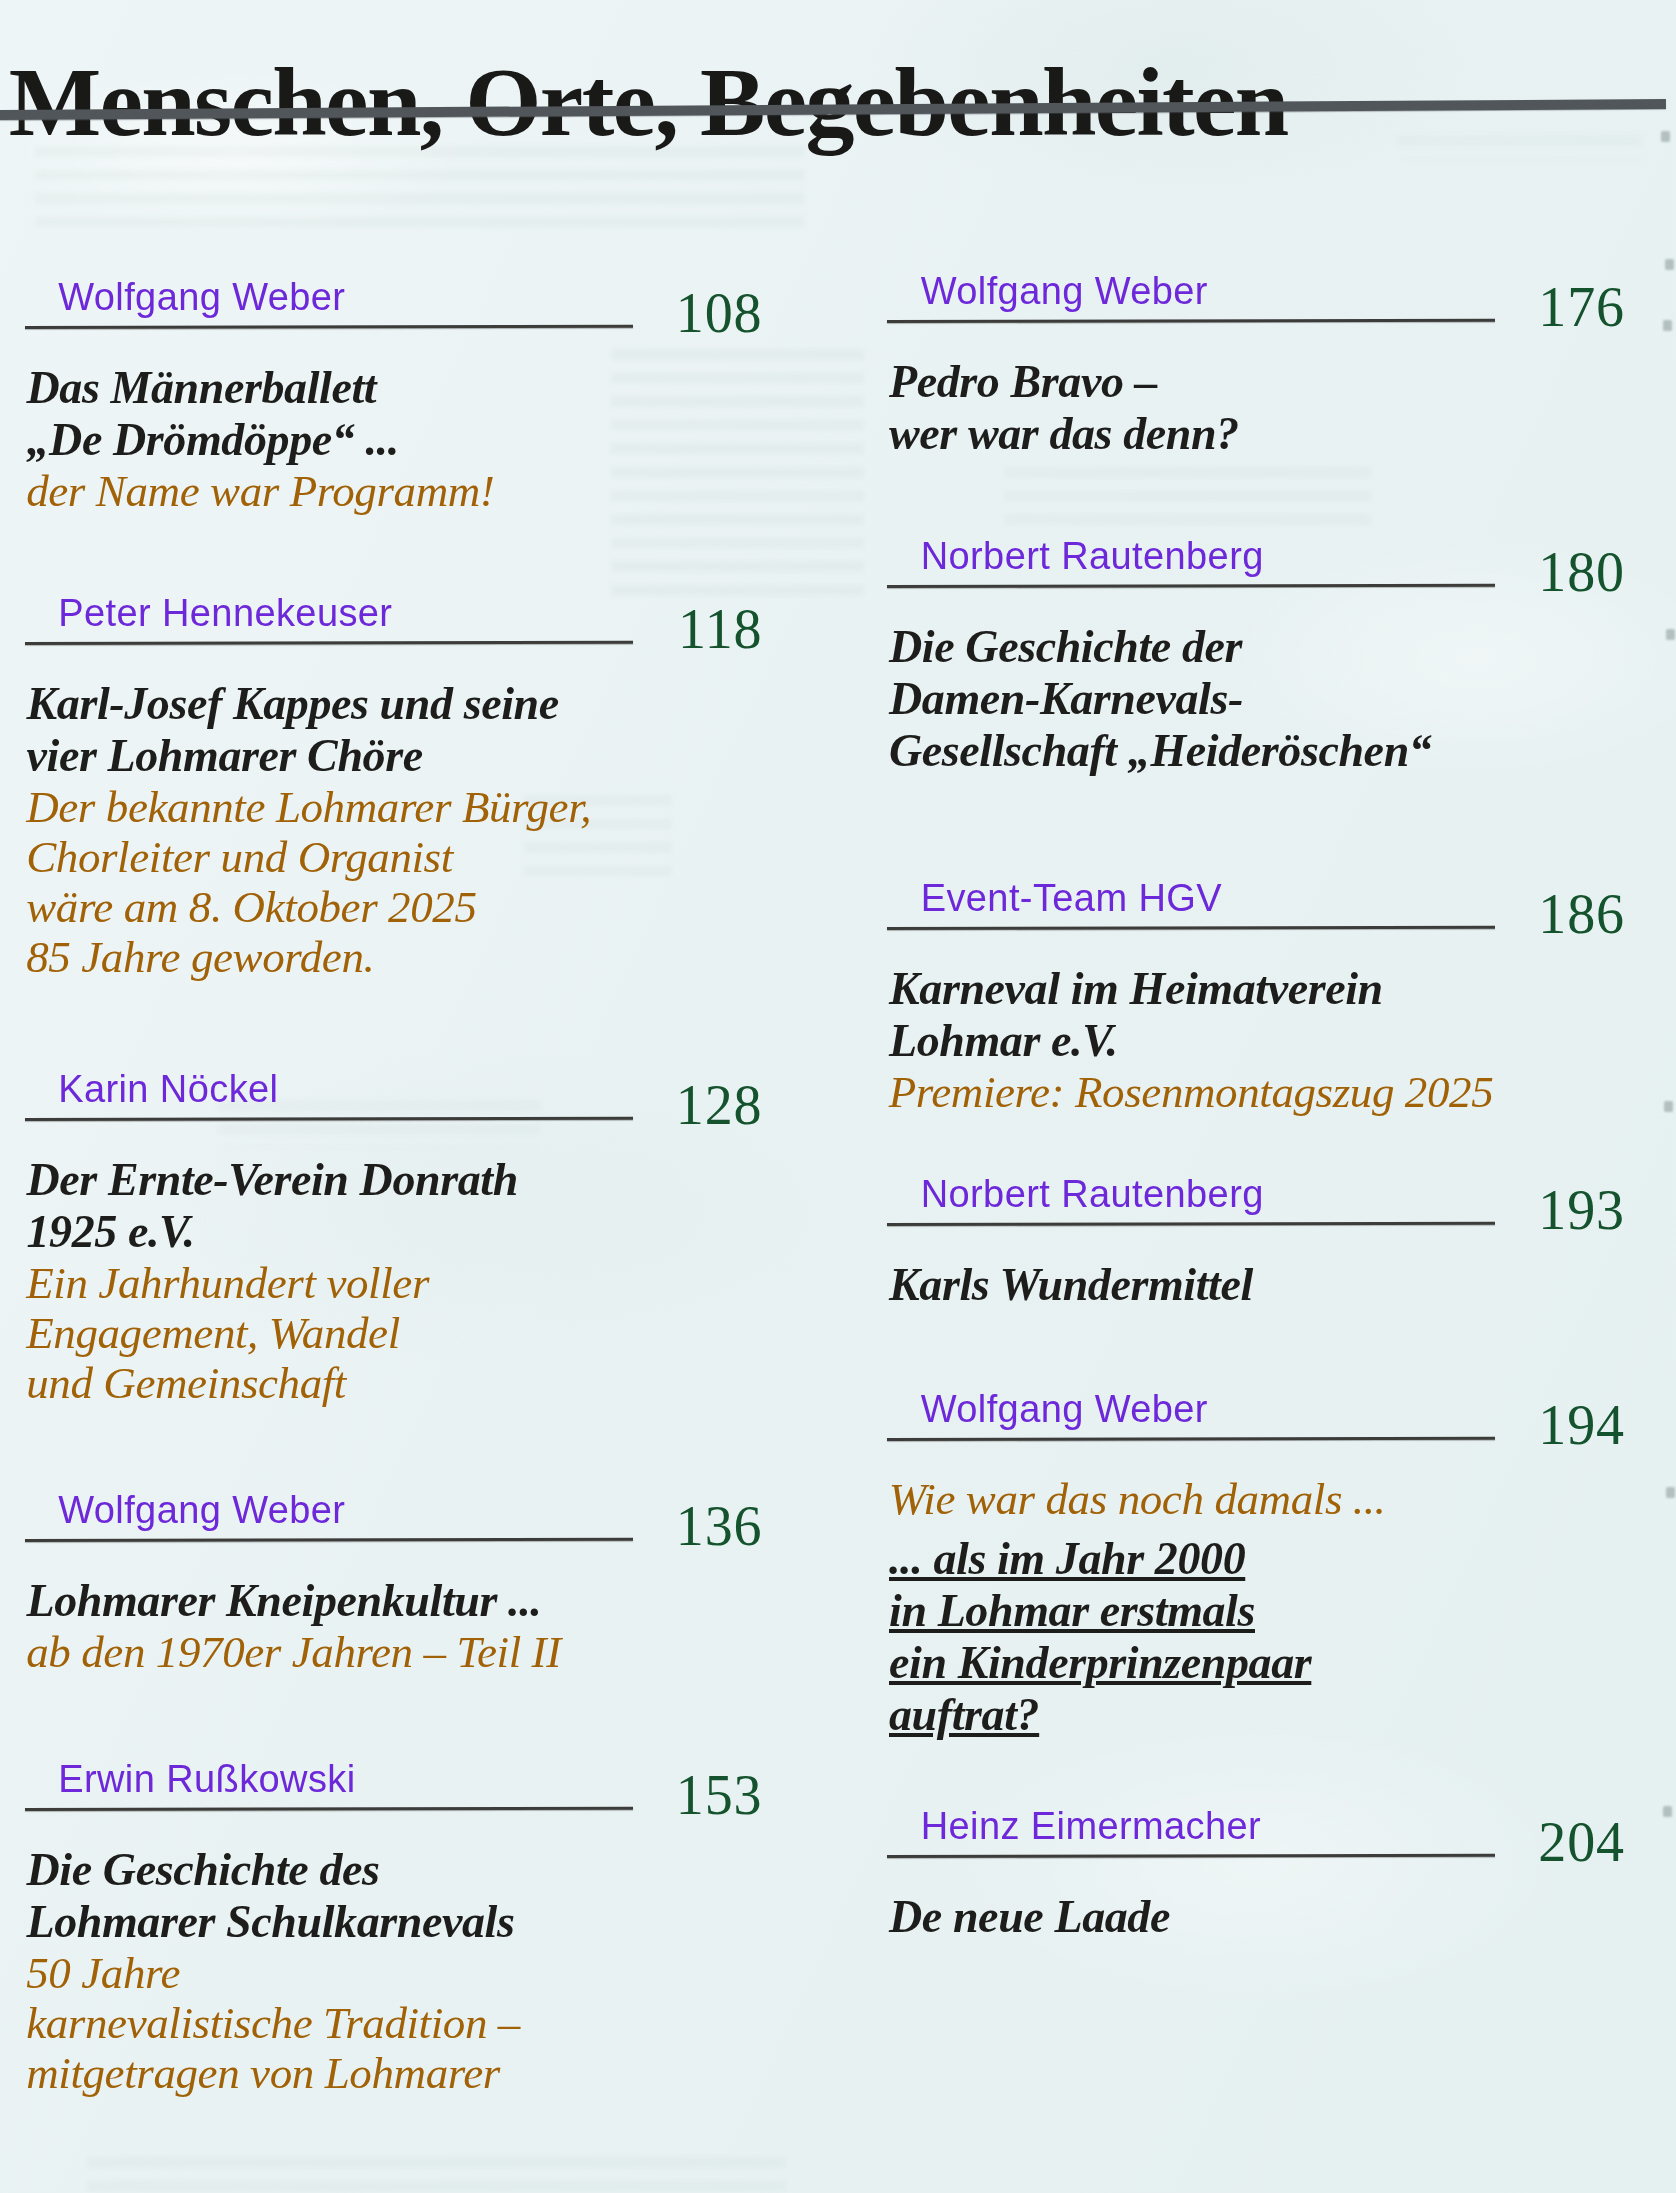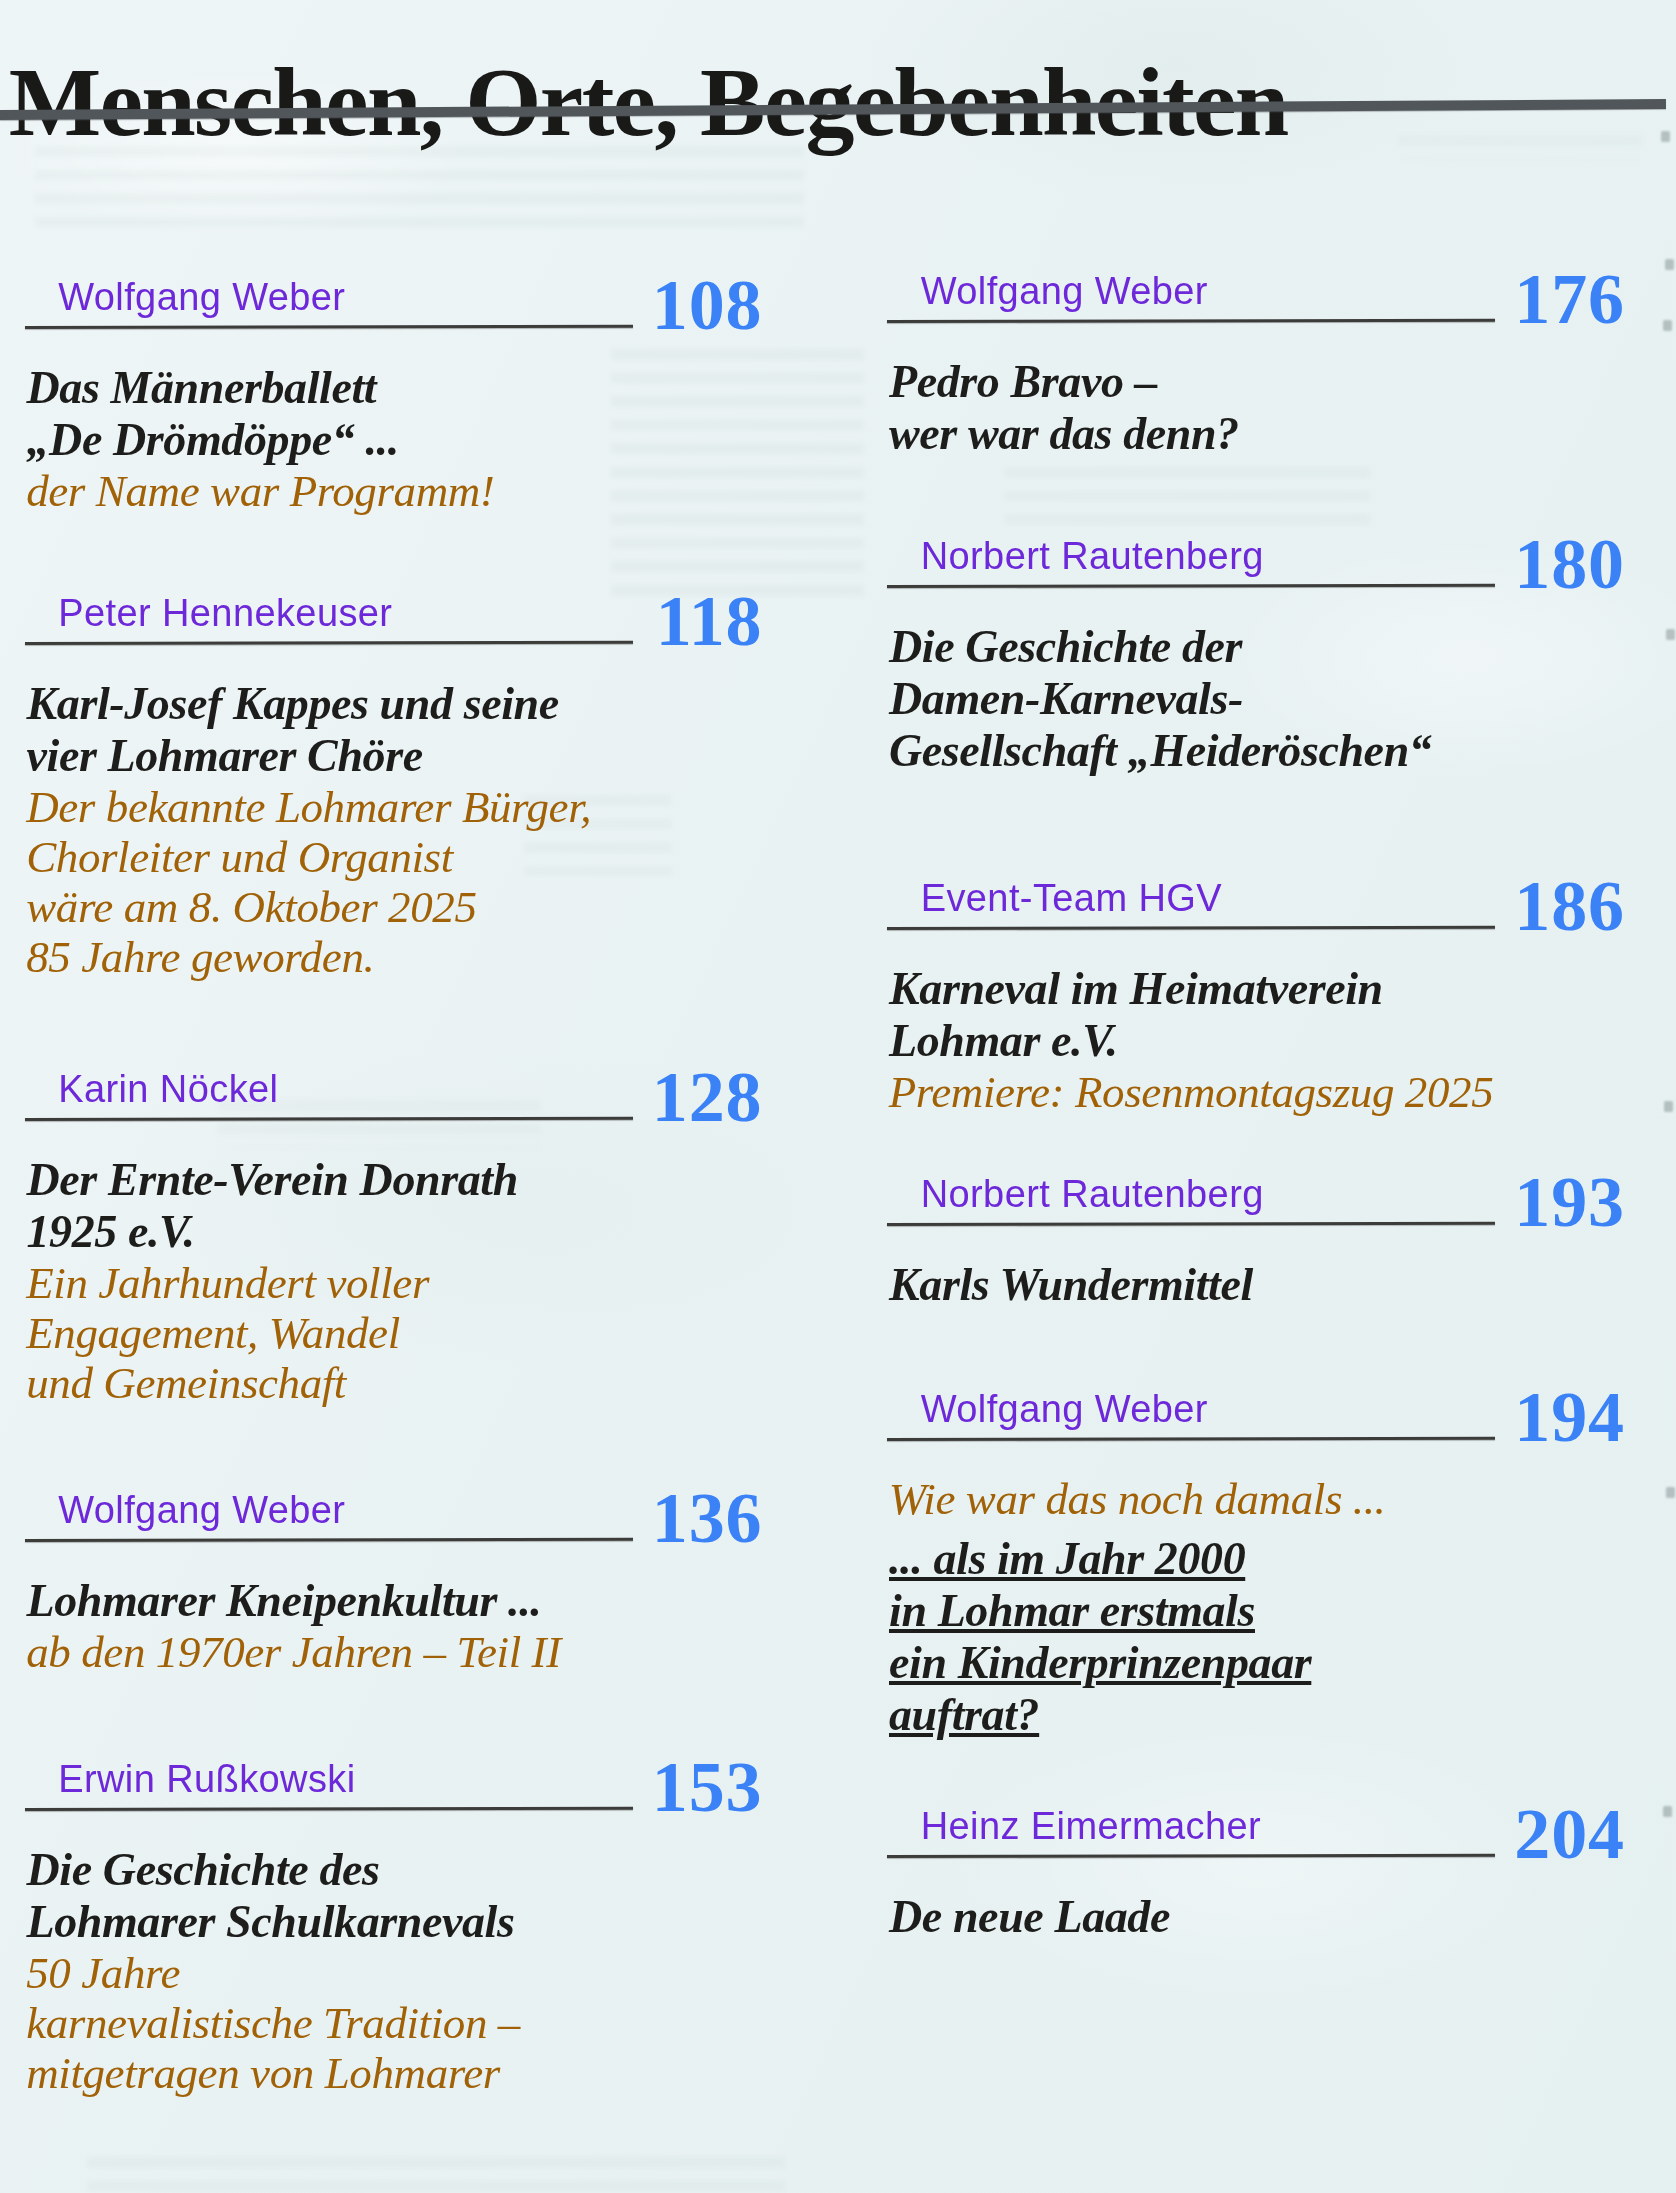--- a/index.html
+++ b/index.html
@@ -40,22 +40,22 @@
   }
   .author{
     position:absolute;left:1.7px;bottom:10.5px;
     font-family:Liberation Sans, sans-serif;
     font-size:38px;line-height:44px;color:#6d28d9;letter-spacing:0.4px;
     white-space:nowrap;
     margin-left:32px;
   }
   .pagenum{
     position:absolute;right:0;bottom:-12.2px;
-    font-size:72px;line-height:1;font-weight:bold;
-    color:#3b82f6;letter-spacing:0.9px;
+    font-size:56px;line-height:1;font-weight:normal;
+    color:#14532d;letter-spacing:0.9px;
   }
   .title{margin:33px 0 0 2px;}
   .lead{margin:33px 0 0 1.7px;}
   .lead + .title{margin-top:8.7px;text-decoration:underline;}
   .t-line{
     font-size:46px;line-height:52px;font-style:italic;font-weight:bold;
     letter-spacing:-0.4px;white-space:nowrap;color:#1d1d1b;
   }
   .d-line{
     font-size:45px;line-height:50px;font-style:italic;font-weight:normal;

